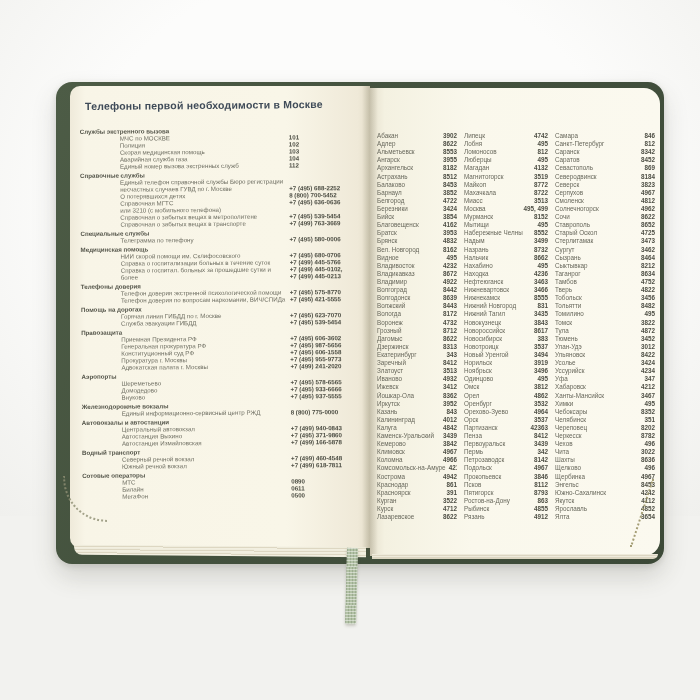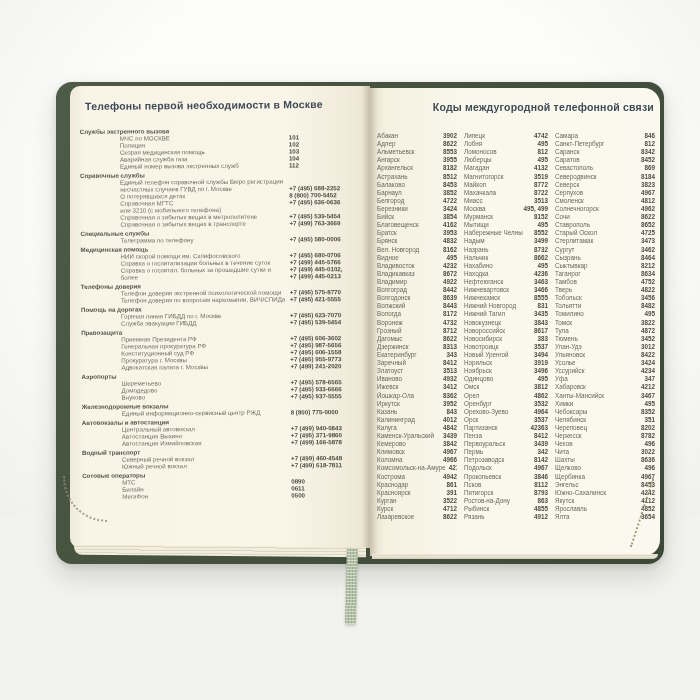--- a/index.html
+++ b/index.html
@@ -304,21 +304,20 @@
           </div>
           <div class="entry">
             <div class="entry-label">МегаФон</div>
             <div class="entry-number">0500</div>
           </div>
         </div>
       </div>
   </div>
 
   <div class="page page-right">
-    <div class="page-title">Коды междугородной телефонной связи</div>
     <div class="codes">
         <div class="code-row">
           <div class="code-cell">
             <div class="city">Абакан</div>
             <div class="code">3902</div>
           </div>
           <div class="code-cell">
             <div class="city">Липецк</div>
             <div class="code">4742</div>
           </div>

